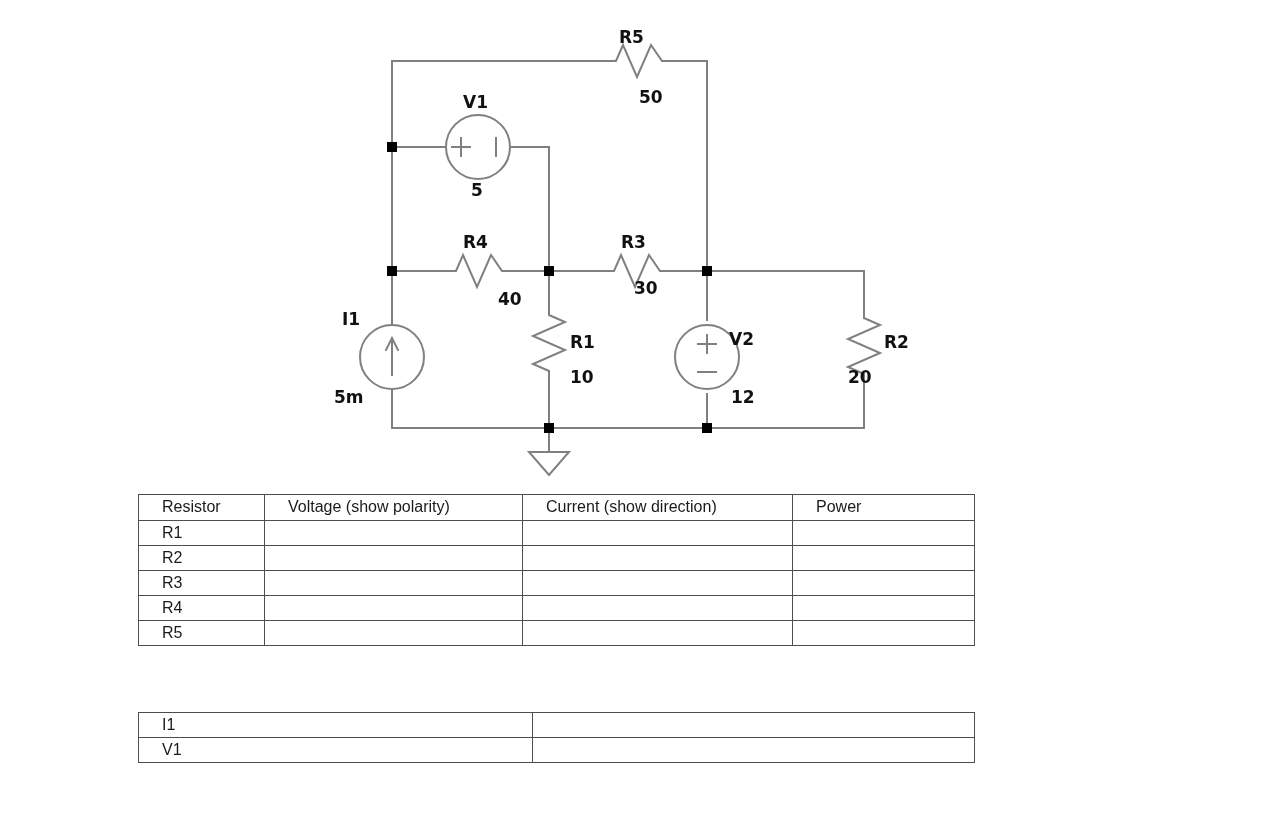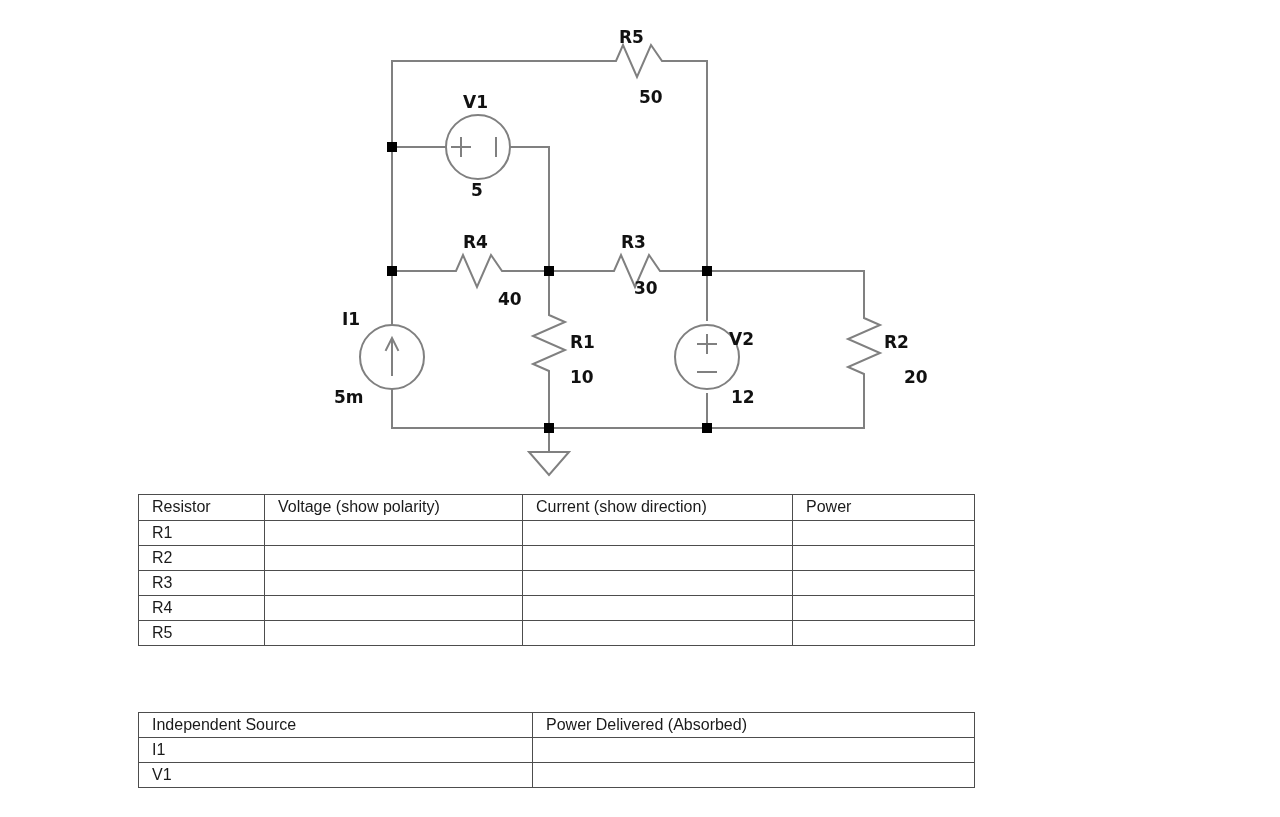--- a/index.html
+++ b/index.html
@@ -48,21 +48,21 @@
   .sheet-table {
     position: absolute;
     border-collapse: collapse;
     font-family: "Liberation Sans", sans-serif;
     font-size: 16px;
     color: #1a1a1a;
     background: #ffffff;
   }
   .sheet-table td, .sheet-table th {
     border: 1px solid #4d4d4d;
-    padding: 3px 13px;
+    padding: 3px 23px;
     text-align: left;
     font-weight: normal;
     vertical-align: middle;
     height: 24px;
     box-sizing: border-box;
   }
   #resistor-table { left: 138px; top: 494px; }
   #resistor-table td.col-resistor { width: 126px; }
   #resistor-table td.col-voltage  { width: 258px; }
   #resistor-table td.col-current  { width: 270px; }
@@ -192,21 +192,21 @@
     <div class="clabel" style="left:342px; top:311px;">I1</div>
     <div class="clabel" style="left:334px; top:389px;">5m</div>
 
     <div class="clabel" style="left:570px; top:334px;">R1</div>
     <div class="clabel" style="left:570px; top:369px;">10</div>
 
     <div class="clabel" style="left:729px; top:311px;margin-top:20px;">V2</div>
     <div class="clabel" style="left:731px; top:389px;">12</div>
 
     <div class="clabel" style="left:884px; top:334px;">R2</div>
-    <div class="clabel" style="left:904px; top:369px;">20</div>
+    <div class="clabel" style="left:848px; top:369px;">20</div>
   </div>
 
   <table class="sheet-table" id="resistor-table">
     <tbody>
       <tr class="header-row">
         <td class="col-resistor">Resistor</td>
         <td class="col-voltage">Voltage (show polarity)</td>
         <td class="col-current">Current (show direction)</td>
         <td class="col-power">Power</td>
       </tr>
@@ -238,24 +238,20 @@
         <td class="col-resistor">R5</td>
         <td class="col-voltage empty-cell">&nbsp;</td>
         <td class="col-current empty-cell">&nbsp;</td>
         <td class="col-power empty-cell">&nbsp;</td>
       </tr>
     </tbody>
   </table>
 
   <table class="sheet-table" id="source-table">
     <tbody>
-      <tr class="header-row">
-        <td class="col-source">Independent Source</td>
-        <td class="col-pda">Power Delivered (Absorbed)</td>
-      </tr>
       <tr>
         <td class="col-source">I1</td>
         <td class="col-pda empty-cell">&nbsp;</td>
       </tr>
       <tr>
         <td class="col-source">V1</td>
         <td class="col-pda empty-cell">&nbsp;</td>
       </tr>
     </tbody>
   </table>

